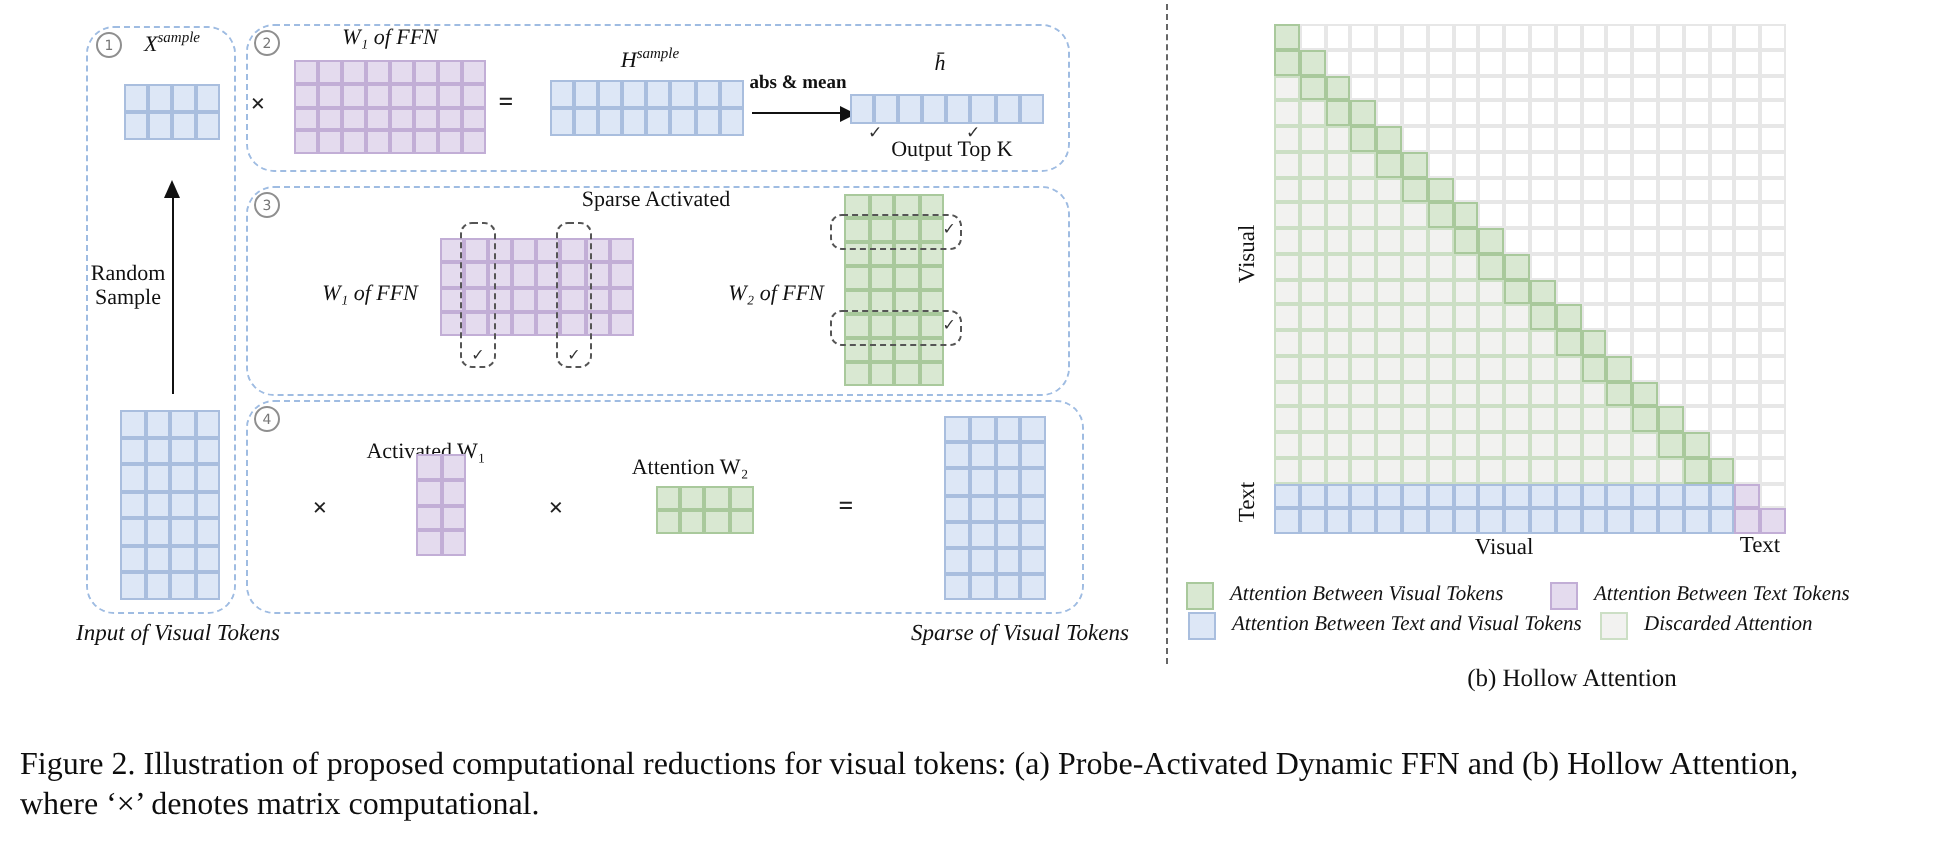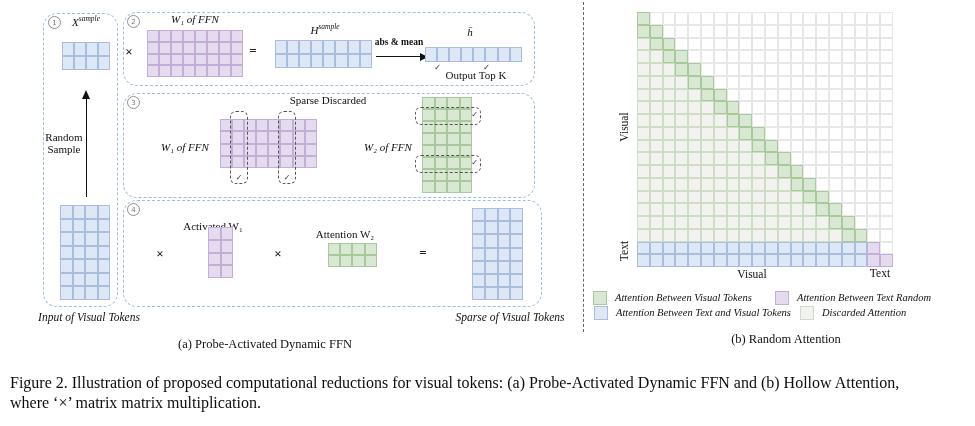--- a/index.html
+++ b/index.html
@@ -174,21 +174,21 @@
       <div class="cell" style="background: rgb(221, 231, 246); border-color: rgb(169, 190, 222);"></div>
     </div>
   <div class="check-sm" style="left:434px;top:62px;">✓</div>
   <div class="check-sm" style="left:483px;top:62px;">✓</div>
   <div class="lbl" style="left:438px;top:69px;width:76px;">Output Top K</div>
 
   <div class="panel" style="left:123px;top:93px;width:410px;height:103px;"></div>
   <div class="circ" style="left:127px;top:96px;">
     <span>3</span>
   </div>
-  <div class="lbl" style="left:266px;top:94px;width:124px;">Sparse Discarded</div>
+  <div class="lbl" style="left:266px;top:94px;width:124px;">Sparse Activated</div>
   <div class="lbl math" style="left:145px;top:141px;width:80px;">W₁ of FFN</div>
   <div class="grid" id="grid-w1ffn-3" style="left: 220px; top: 119px; grid-template-columns: repeat(8, 12.1px); grid-auto-rows: 12.25px;">
       <div class="cell" style="background: rgb(228, 219, 238); border-color: rgb(194, 174, 214);"></div>
       <div class="cell" style="background: rgb(228, 219, 238); border-color: rgb(194, 174, 214);"></div>
       <div class="cell" style="background: rgb(228, 219, 238); border-color: rgb(194, 174, 214);"></div>
       <div class="cell" style="background: rgb(228, 219, 238); border-color: rgb(194, 174, 214);"></div>
       <div class="cell" style="background: rgb(228, 219, 238); border-color: rgb(194, 174, 214);"></div>
       <div class="cell" style="background: rgb(228, 219, 238); border-color: rgb(194, 174, 214);"></div>
       <div class="cell" style="background: rgb(228, 219, 238); border-color: rgb(194, 174, 214);"></div>
       <div class="cell" style="background: rgb(228, 219, 238); border-color: rgb(194, 174, 214);"></div>
@@ -319,21 +319,20 @@
       <div class="cell" style="background: rgb(221, 231, 246); border-color: rgb(169, 190, 222);"></div>
       <div class="cell" style="background: rgb(221, 231, 246); border-color: rgb(169, 190, 222);"></div>
       <div class="cell" style="background: rgb(221, 231, 246); border-color: rgb(169, 190, 222);"></div>
       <div class="cell" style="background: rgb(221, 231, 246); border-color: rgb(169, 190, 222);"></div>
       <div class="cell" style="background: rgb(221, 231, 246); border-color: rgb(169, 190, 222);"></div>
       <div class="cell" style="background: rgb(221, 231, 246); border-color: rgb(169, 190, 222);"></div>
       <div class="cell" style="background: rgb(221, 231, 246); border-color: rgb(169, 190, 222);"></div>
     </div>
   <div class="lbl math" style="left:440px;top:311px;width:140px;font-size:11.5px;">Sparse of Visual Tokens</div>
 
-  <div class="caption" style="left:115px;top:337px;width:300px;">(a) Probe-Activated Dynamic FFN</div>
 
   <div class="divider" style="left:583px;top:2px;height:330px;"></div>
 
   <div class="grid" id="attn-matrix" style="left: 637px; top: 12px; grid-template-columns: repeat(20, 12.8px); grid-auto-rows: 12.75px;">
       <div class="cell" style="background: rgb(217, 232, 210); border-color: rgb(169, 201, 156);"></div>
       <div class="cell" style="background: rgb(255, 255, 255); border-color: rgb(231, 231, 231);"></div>
       <div class="cell" style="background: rgb(255, 255, 255); border-color: rgb(231, 231, 231);"></div>
       <div class="cell" style="background: rgb(255, 255, 255); border-color: rgb(231, 231, 231);"></div>
       <div class="cell" style="background: rgb(255, 255, 255); border-color: rgb(231, 231, 231);"></div>
       <div class="cell" style="background: rgb(255, 255, 255); border-color: rgb(231, 231, 231);"></div>
@@ -734,24 +733,24 @@
     </div>
 
   <div class="vlabel" style="left:594px;top:121px;width:60px;">Visual</div>
   <div class="vlabel" style="left:594px;top:245px;width:60px;">Text</div>
   <div class="lbl" style="left:712px;top:268px;width:80px;font-size:11.5px;">Visual</div>
   <div class="lbl" style="left:845px;top:267px;width:70px;font-size:11.5px;">Text</div>
 
   <div class="swatch" style="left: 593px; top: 291px; background: rgb(217, 232, 210); border-color: rgb(169, 201, 156);"></div>
   <div class="legend-label" style="left:615px;top:292px;">Attention Between Visual Tokens</div>
   <div class="swatch" style="left: 775px; top: 291px; background: rgb(228, 219, 238); border-color: rgb(194, 174, 214);"></div>
-  <div class="legend-label" style="left:797px;top:292px;">Attention Between Text Random</div>
+  <div class="legend-label" style="left:797px;top:292px;">Attention Between Text Tokens</div>
   <div class="swatch" style="left: 594px; top: 306px; background: rgb(221, 231, 246); border-color: rgb(169, 190, 222);"></div>
   <div class="legend-label" style="left:616px;top:307px;">Attention Between Text and Visual Tokens</div>
   <div class="swatch" style="left: 800px; top: 306px; background: rgb(242, 242, 240); border-color: rgb(204, 223, 197);"></div>
   <div class="legend-label" style="left:822px;top:307px;">Discarded Attention</div>
 
-  <div class="caption" style="left:686px;top:332px;width:200px;">(b) Random Attention</div>
+  <div class="caption" style="left:686px;top:332px;width:200px;">(b) Hollow Attention</div>
 
   <div class="fig-caption" style="left:10px;top:374px;width:960px;">Figure 2. Illustration of proposed computational reductions for visual tokens: (a) Probe-Activated Dynamic FFN and (b) Hollow Attention,</div>
-  <div class="fig-caption" style="left:10px;top:394px;width:600px;">where ‘×’ matrix matrix multiplication.</div>
+  <div class="fig-caption" style="left:10px;top:394px;width:600px;">where ‘×’ denotes matrix computational.</div>
 
 </div>
 
 </body></html>

